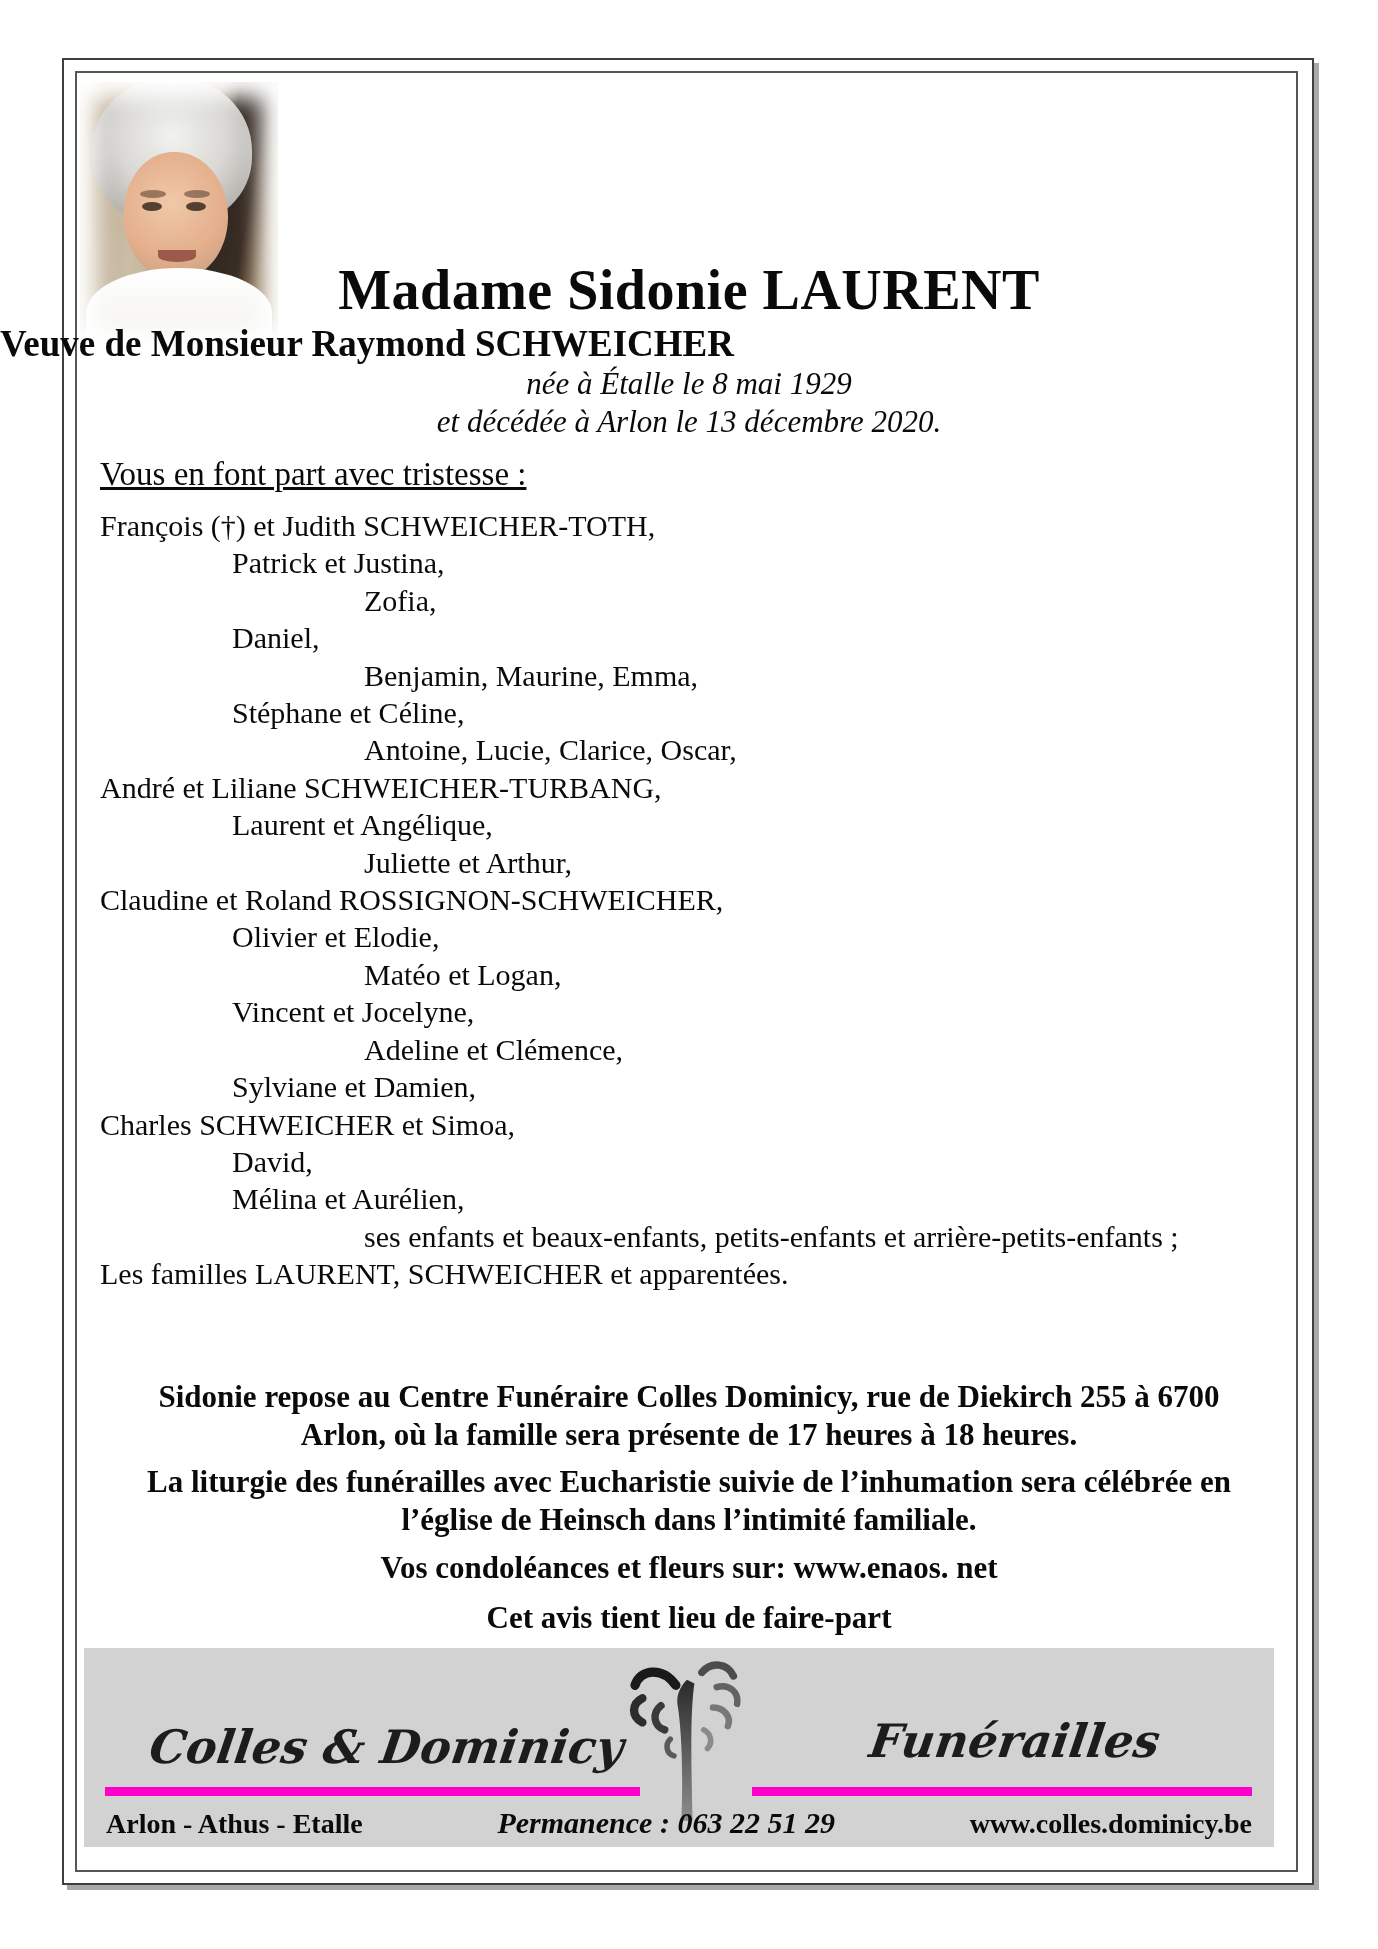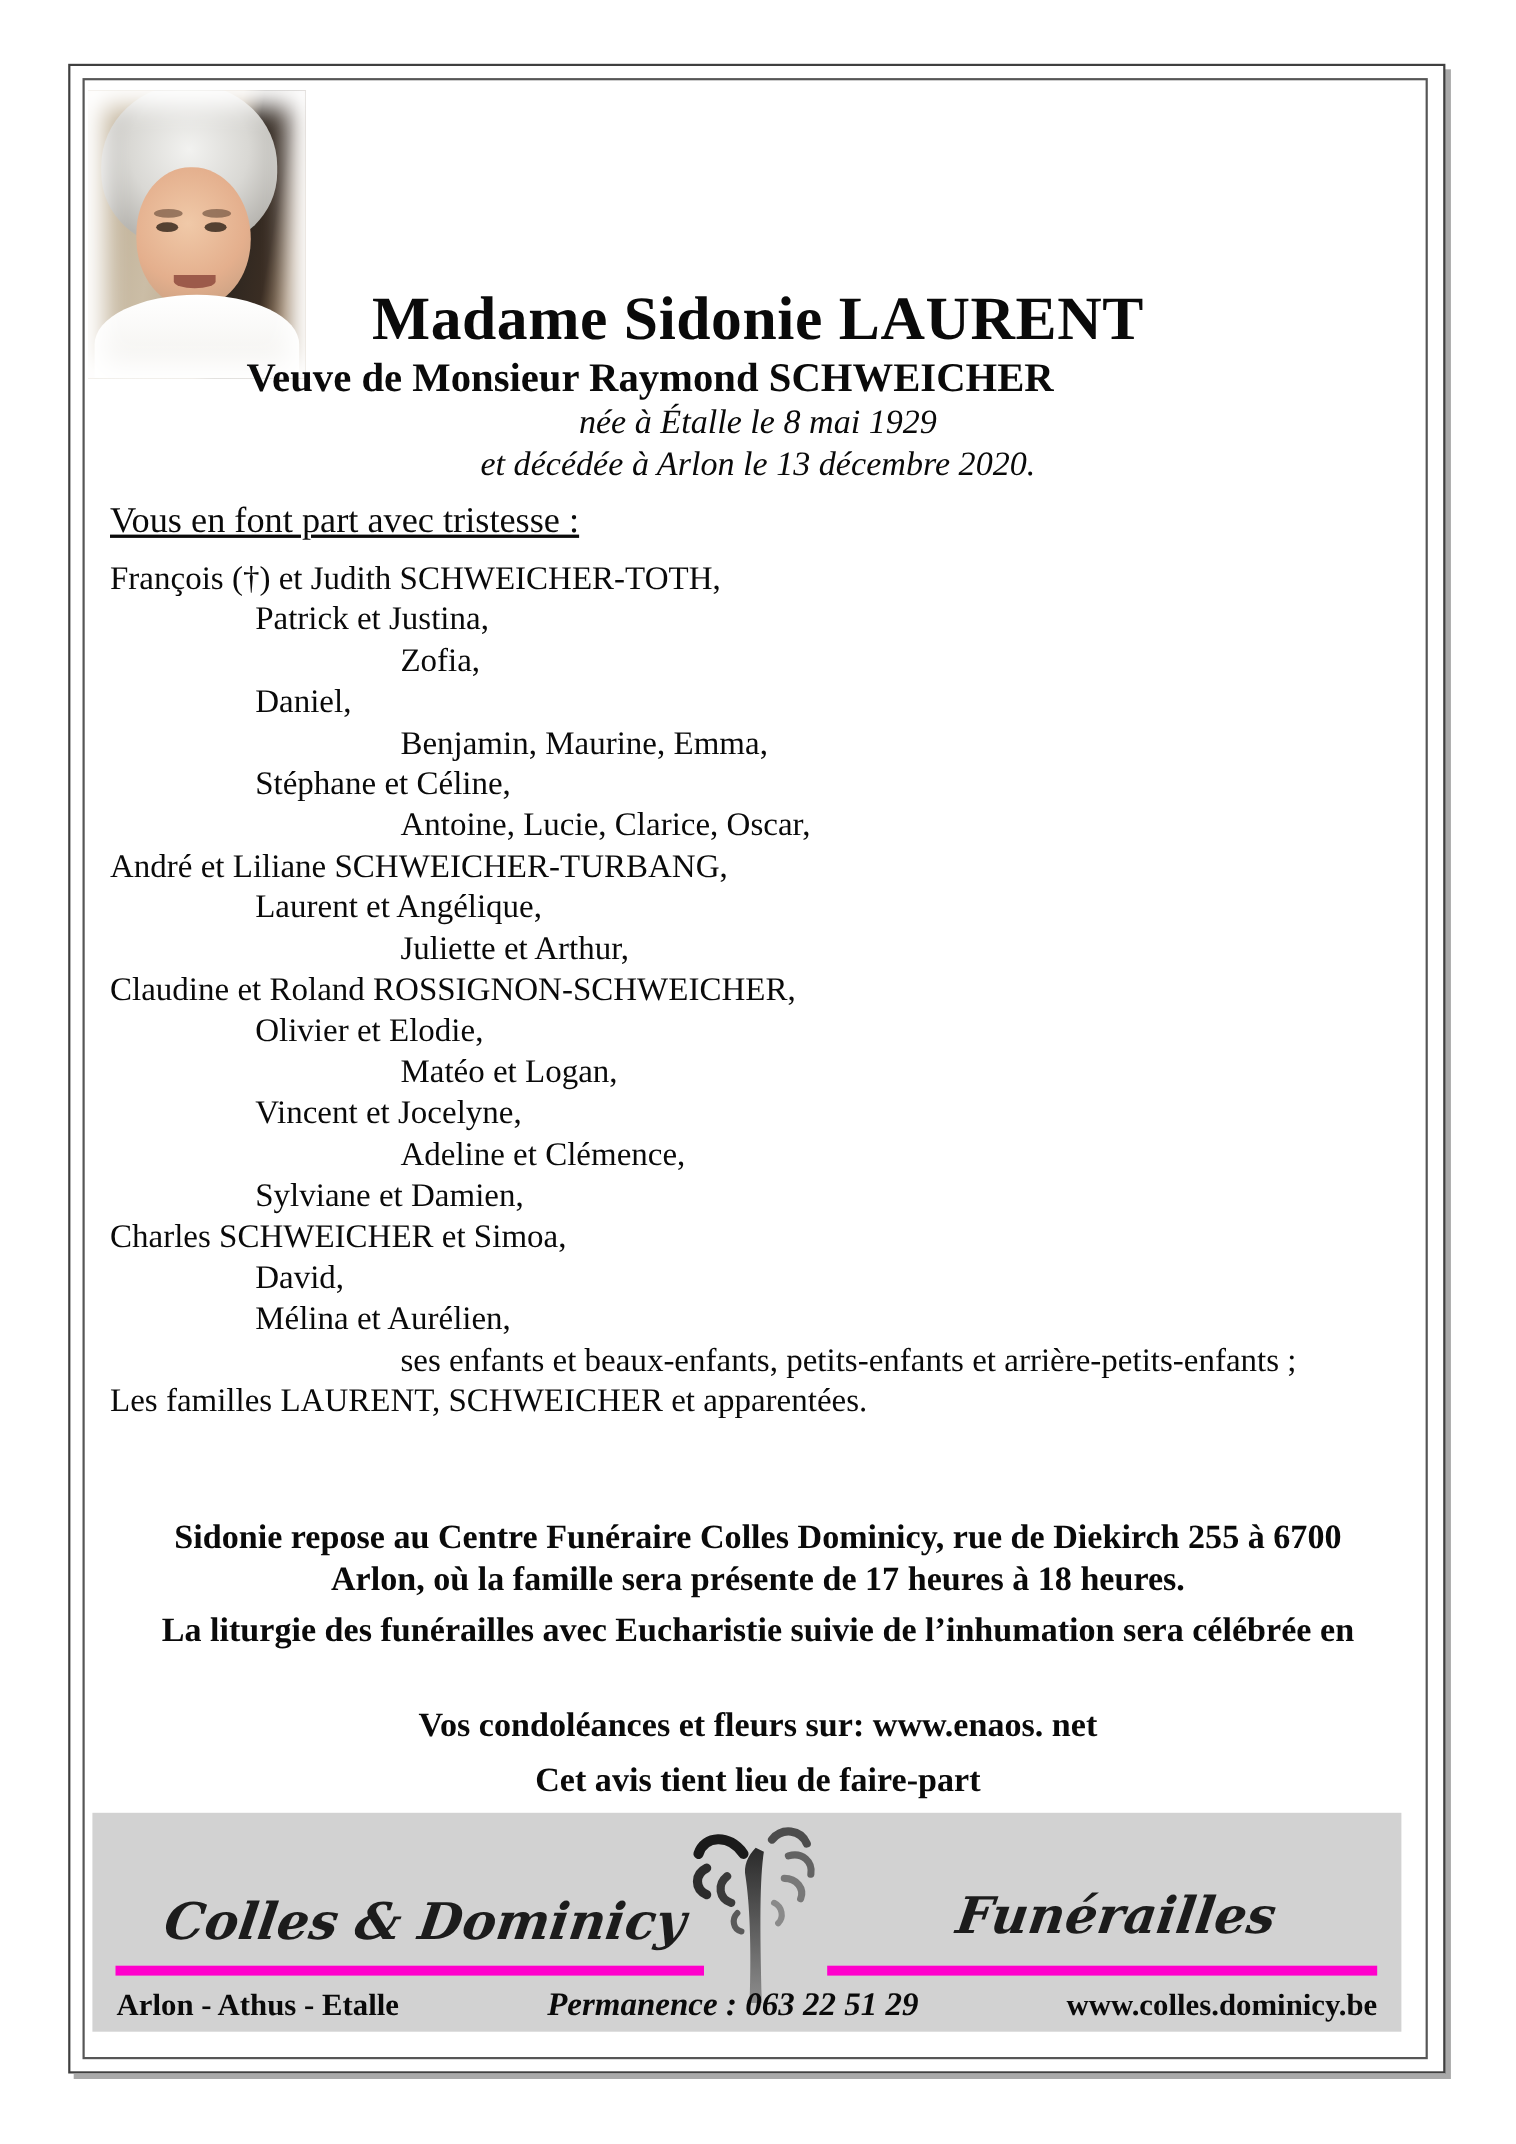--- a/index.html
+++ b/index.html
@@ -29,21 +29,21 @@
   .photo .eye.r{left:106px;}
   .photo .mouth{position:absolute;left:78px;top:168px;width:38px;height:12px;border-radius:0 0 50% 50%;background:#9c5a4a;}
   .photo .shirt{position:absolute;left:6px;top:186px;width:186px;height:90px;border-radius:50% 50% 0 0;
     background:linear-gradient(180deg,#ffffff 0%,#f4f3f0 70%,#e9e8e4 100%);}
   .photo .fade{position:absolute;inset:0;box-shadow:inset 0 0 22px 16px #ffffff;}
   
   .quote{position:absolute;right:96px;top:150px;text-align:right;font-style:italic;
     font-size:37px;line-height:44px;}
   .title{position:absolute;left:0;top:258px;width:1378px;text-align:center;
     font-weight:bold;font-size:56px;letter-spacing:.5px;}
-  .subtitle{position:absolute;left:0;top:322px;width:1182px;text-align:center;
+  .subtitle{position:absolute;left:0;top:322px;width:1182px;text-align:left;
     font-weight:bold;font-size:37px;}
   .birth,.death{position:absolute;left:0;width:1378px;text-align:center;
     font-style:italic;font-size:31px;}
   .birth{top:366px;} .death{top:404px;}
   .intro{position:absolute;left:100px;top:456px;font-size:33px;text-decoration:underline;}
   
   .family{position:absolute;left:100px;top:507px;font-size:30px;line-height:37.4px;width:1190px;}
   .family .i0{margin-left:0;}
   .family .i1{margin-left:132px;}
   .family .i2{margin-left:264px;}
@@ -118,20 +118,21 @@
     <div class="i2">ses enfants et beaux-enfants, petits-enfants et arrière-petits-enfants ;</div>
     <div class="i0">Les familles LAURENT, SCHWEICHER et apparentées.</div>
   </div>
 
   <div class="ann ann0">
     <div>Sidonie repose au Centre Funéraire Colles Dominicy, rue de Diekirch 255 à 6700</div>
     <div>Arlon, où la famille sera présente de 17 heures à 18 heures.</div>
   </div>
   <div class="ann ann1">
     <div>La liturgie des funérailles avec Eucharistie suivie de l’inhumation sera célébrée en</div>
+    <div>l’église de Heinsch dans l’intimité familiale.</div>
   </div>
   <div class="ann ann2">
     <div>Vos condoléances et fleurs sur: www.enaos. net</div>
   </div>
   <div class="ann ann3">
     <div>Cet avis tient lieu de faire-part</div>
   </div>
 
   <div class="footer-ad" style="background: rgb(210, 210, 210);">
     <div class="script left">Colles &amp; Dominicy</div>

